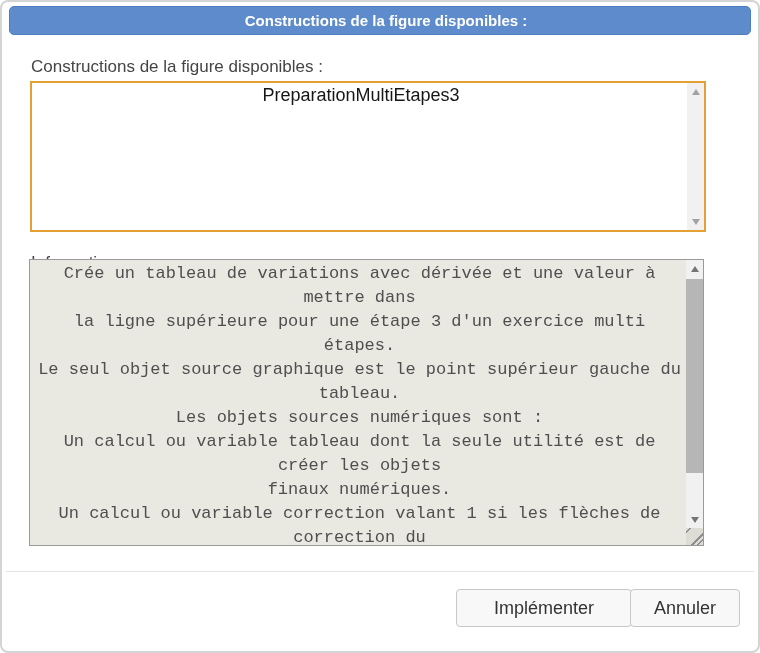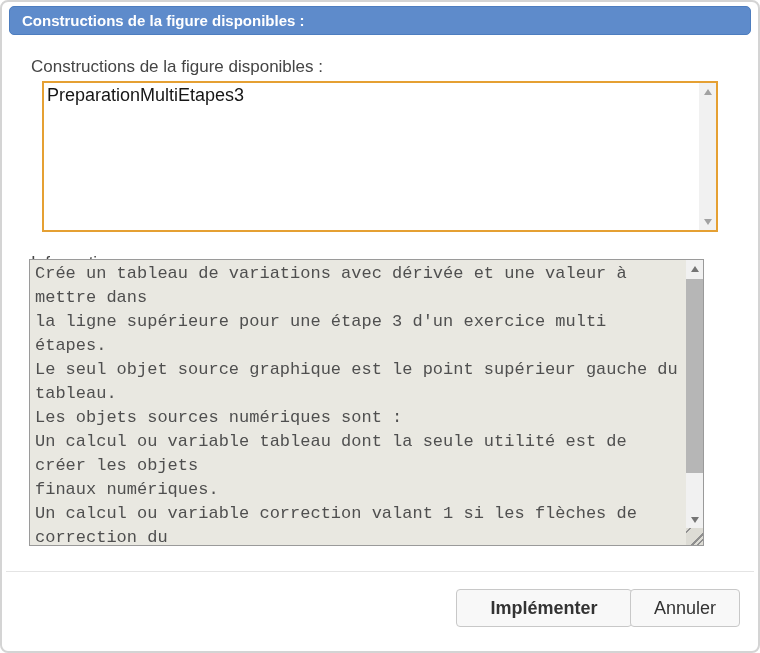--- a/index.html
+++ b/index.html
@@ -1,16 +1,16 @@
 <!DOCTYPE html>
 <html style="--titlebar-bg: #5e8bcb; --titlebar-border: #4d7dbf; --selection-bg: #1e90ff; --list-border: #e5a033; --info-bg: #e9e8e1; --button-bg: #f8f8f8;"><head>
 <meta charset="utf-8">
 <style>
   html,body{margin:0;padding:0;background:#fff;}
-  *{box-sizing:border-box;}
+  *{box-sizing:border-box;text-align:center;}
   body{font-family:"Liberation Sans","DejaVu Sans",sans-serif;width:760px;height:653px;position:relative;}
 
   .dialog{
     position:absolute; left:0; top:0; width:760px; height:653px;
     background:#fff; border:2px solid #d4d4d4; border-radius:8px;
   }
 
   .titlebar{
     position:absolute; left:7px; right:7px; top:4px; height:29px;
     background:var(--titlebar-bg,#5e8bcb);
@@ -20,21 +20,21 @@
     padding-left:12px;
     white-space:nowrap; overflow:hidden;
   }
 
   .list-label{
     position:absolute; left:29px; top:55px;
     font-size:17px; color:#454545;
   }
 
   .listbox{
-    position:absolute; left:40px; top:79px; width:676px; height:151px;
+    position:absolute; left:28px; top:79px; width:676px; height:151px;
     background:#fff;
     border:2px solid var(--list-border,#e5a033);
     overflow:hidden;
   }
   .listbox .rows{position:absolute; left:0; top:0; right:17px;}
   .list-row{
     height:24px; line-height:24px; font-size:18px; color:#161616;
     padding-left:3px; white-space:nowrap; overflow:hidden; cursor:default;
   }
   .list-row.selected{
@@ -102,21 +102,21 @@
     background:#e4e4e4;
   }
 
   .btn-dialog{
     position:absolute; top:587px; height:38px;
     background:var(--button-bg,#f8f8f8);
     border:1px solid #c8c8c8; border-radius:4px;
     font-family:inherit; font-size:18px; color:#333;
     cursor:pointer; padding:0;
   }
-  .btn-implement{left:454px; width:176px;font-weight:bold;}
+  .btn-implement{left:454px; width:176px;}
   .btn-cancel{left:616px; width:110px;margin-left:12px;}
 </style>
 </head>
 <body>
 
 <div class="dialog">
 
   <div class="titlebar">
     <span>Constructions de la figure disponibles :</span>
   </div>

